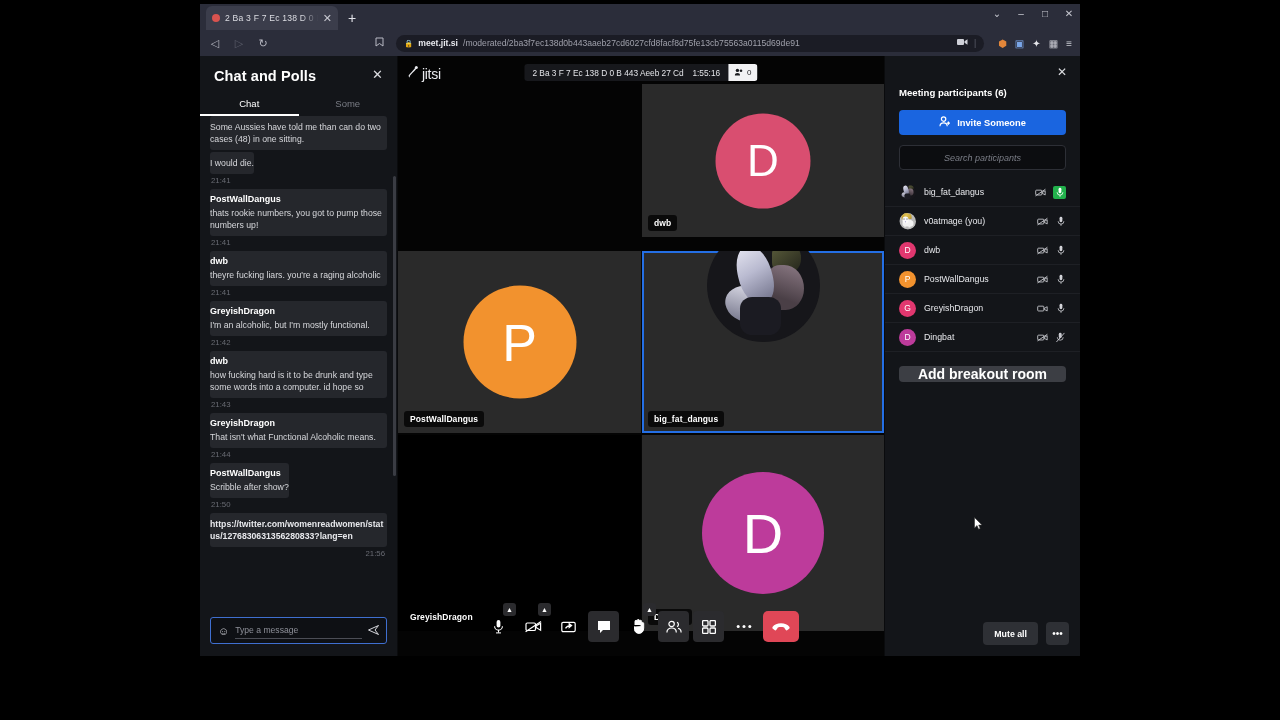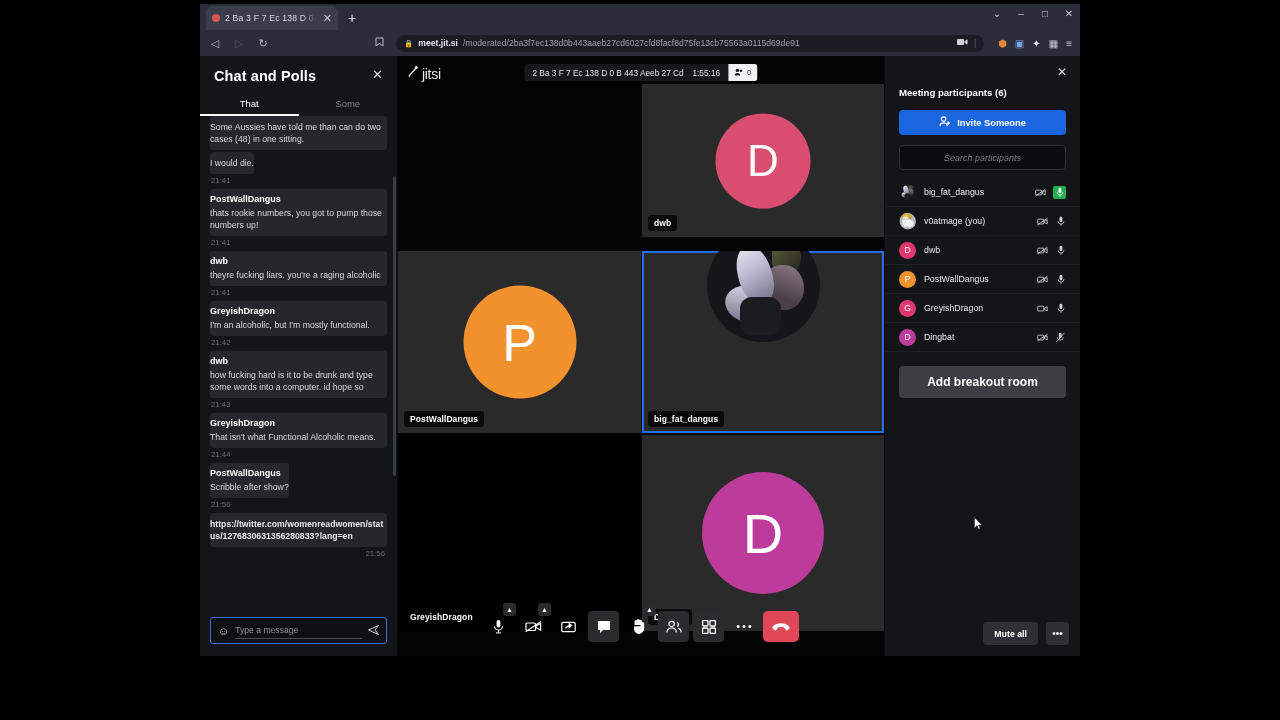--- a/index.html
+++ b/index.html
@@ -268,23 +268,23 @@
   .p-av {
     width: 17px; height: 17px; border-radius: 50%; flex: none;
     display: flex; align-items: center; justify-content: center;
     font-size: 8.5px; color: #fff; overflow: hidden; position: relative;
   }
   .p-name { flex: 1; font-size: 8.8px; color: #e7e8ec; white-space: nowrap; overflow: hidden; }
   .p-icons { display: flex; align-items: center; gap: 7px; }
   .p-ic { width: 11px; height: 11px; display: flex; align-items: center; justify-content: center; color: #d2d3d8; }
   .p-ic.dominant { background: #22b14c; border-radius: 2px; width: 13px; height: 13px; }
   .breakout-btn {
-    margin: 14px 14px 9px; height: 32px; background: #3c3e44; border-radius: 4px;
+    margin: 14px 14px 9px; height: 16px; background: #3c3e44; border-radius: 4px;
     display: flex; align-items: center; justify-content: center;
-    font-size: 12px; font-weight: bold; color: #fff;
+    font-size: 14px; font-weight: bold; color: #fff;
   }
   .pp-footer {
     position: absolute; right: 11px; bottom: 11px; display: flex; align-items: center; gap: 8px;
   }
   .mute-all-btn {
     height: 23px; padding: 0 11px; background: #2e3035; border-radius: 4px;
     display: flex; align-items: center; font-size: 8.8px; font-weight: bold; color: #fff;
   }
   .more-btn {
     width: 23px; height: 23px; background: #2e3035; border-radius: 4px;
@@ -347,21 +347,21 @@
   </div>
 
   <div class="viewport">
 
     <div class="chat-panel">
       <div class="chat-header">
         <div class="chat-title">Chat and Polls</div>
         <div class="chat-close">✕</div>
       </div>
       <div class="chat-tabs">
-        <div class="chat-tab active">That</div>
+        <div class="chat-tab active">Chat</div>
         <div class="chat-tab">Some</div>
       </div>
       <div class="chat-body" id="chat-body">
         <div class="chat-scrollbar"></div>
       <div class="msg-group">
             <div class="bubble full">
               <div class="text">Some Aussies have told me than can do two cases (48) in one sitting.</div>
             </div>
           </div>
           <div class="msg-group">

